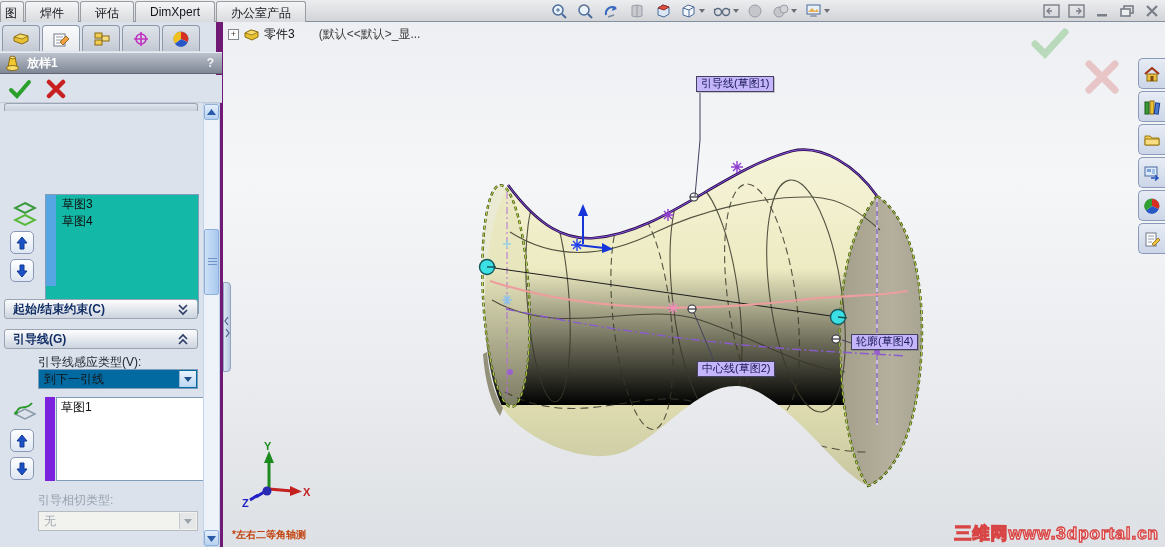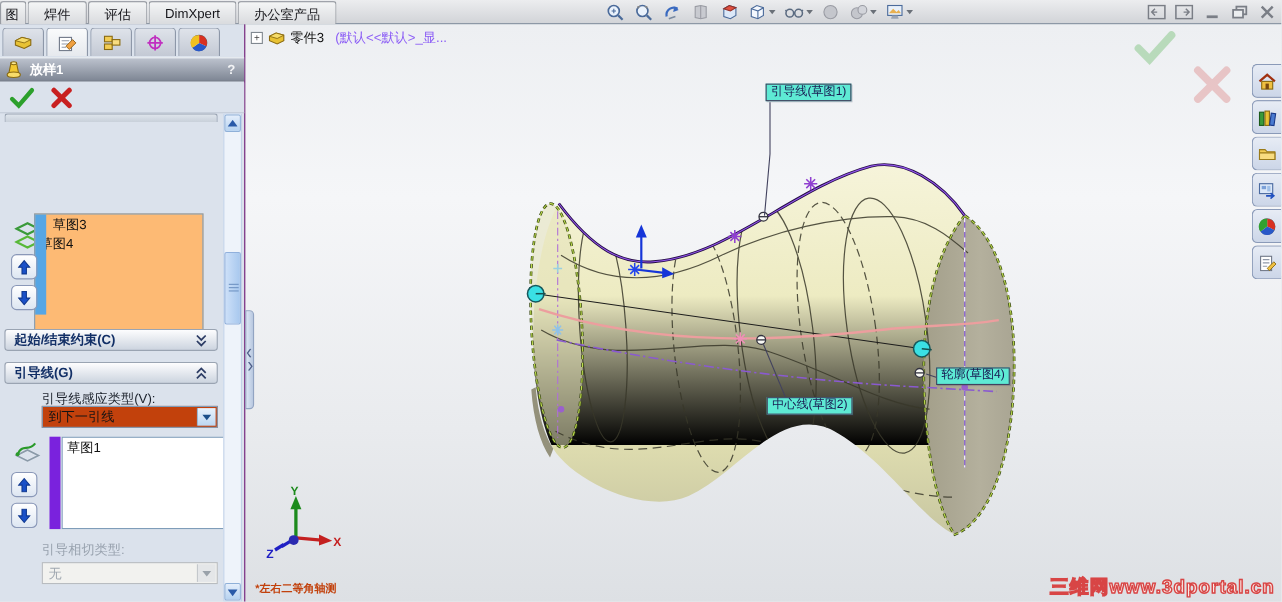--- a/index.html
+++ b/index.html
@@ -18,42 +18,42 @@
   #viewtools { position:absolute; left:546px; top:1px; height:20px; display:flex; align-items:center; }
   .vtool { width:26px; height:20px; display:flex; align-items:center; justify-content:center; }
   .vtool.dd { width:33px; }
   .ddarrow { width:0; height:0; border-left:3px solid transparent; border-right:3px solid transparent;
              border-top:4px solid #6a7078; margin-left:2px; }
   #winctrls { position:absolute; right:4px; top:2px; height:18px; display:flex; gap:6px; align-items:center; }
   .wbtn { width:19px; height:15px; display:flex; align-items:center; justify-content:center; }
 
   
   #panel { position:absolute; left:0; top:22px; width:223px; height:525px; background:#dbe2ec;
-           border-right:1px solid #701a75; z-index:30; }
+           border-right:7px solid #701a75; z-index:30; }
   #mgrtabs { position:absolute; left:2px; top:3px; height:27px; display:flex; }
   .mgrtab { width:38px; height:26px; background:linear-gradient(#dfe3ea,#c3c9d4); border:1px solid #8d97a8;
             border-bottom:none; border-radius:4px 4px 0 0; margin-right:2px; display:flex; align-items:center; justify-content:center; }
   .mgrtab.active { background:linear-gradient(#fafbfc,#e6e9ee); }
   #pmtitle { position:absolute; left:0; top:30px; width:222px; height:22px;
              background:linear-gradient(#bcc2cd,#7f8795); border-top:1px solid #e8ebef; border-bottom:1px solid #5f6673;
              color:#ffffff; font-weight:bold; display:flex; align-items:center; padding-left:4px; }
   #pmtitle .q { position:absolute; right:8px; color:#f2f3f5; font-weight:bold; }
   #okcancel { position:absolute; left:0; top:53px; width:222px; height:28px; background:#dbe2ec;
               border-bottom:1px solid #c2cad6; display:flex; align-items:center; gap:14px; padding-left:8px; }
 
   #pmscroll { position:absolute; left:0; top:81px; width:222px; height:444px; overflow:hidden; }
   .sliver { position:absolute; left:4px; top:0px; width:194px; height:8px; border:1px solid #9aa4b2; border-bottom:none;
             border-radius:3px 3px 0 0; background:linear-gradient(#dfe5ec,#c8d0da); overflow:hidden; }
   .grpheader { position:absolute; left:4px; width:194px; height:20px; border:1px solid #9aa4b2; border-radius:3px;
                background:linear-gradient(#fdfdfe,#ccd4df); color:#122f66; font-weight:bold; font-size:12px;
                display:flex; align-items:center; padding-left:8px; }
   .chev { position:absolute; right:7px; top:3px; }
   .pmlabel { position:absolute; left:38px; color:#1c222c; font-size:12px; }
   .pmlabel.dis { color:#98a2ae; }
-  .combo { position:absolute; left:38px; width:160px; height:20px; background:#c2410c; border:1px solid #7f9db9;
+  .combo { position:absolute; left:38px; width:160px; height:20px; background:#0369a1; border:1px solid #7f9db9;
            display:flex; align-items:center; padding-left:5px; color:#141414; }
   .combo .btn { position:absolute; right:1px; top:1px; width:17px; height:16px;
                 background:linear-gradient(#e9f2fc,#bcd7f2); border-left:1px solid #9ab6d2;
                 display:flex; align-items:center; justify-content:center; }
   .combo.dis { background:#f2f2ef; border-color:#b8bcc0; color:#a0a8b0; }
   .combo.dis .btn { background:#e4e6e8; border-left-color:#c4c8cc; }
   .carr { width:0; height:0; border-left:4px solid transparent; border-right:4px solid transparent; border-top:5px solid #1c4f8a; }
   .combo.dis .carr { border-top-color:#9aa2aa; }
   .listbox { position:absolute; background:#ffffff; border:1px solid #7f9db9; font-size:12px; color:#101010; }
   .listbox .row { height:17px; padding:1px 0 0 4px; }
@@ -77,23 +77,23 @@
 
   
   #viewport { position:absolute; left:223px; top:22px; width:942px; height:525px; z-index:1;
               background:linear-gradient(180deg,#edeff2 0%,#f5f6f8 30%,#e9ebee 70%,#dde0e4 100%); }
   #scene { position:absolute; left:0; top:0; width:1165px; height:547px; z-index:5; pointer-events:none; }
 
   #tree { position:absolute; left:228px; top:26px; z-index:10; display:flex; align-items:center; height:16px; color:#101010; }
   #tree .plus { width:11px; height:11px; border:1px solid #808890; background:#ffffff; font-size:9px; line-height:9px;
                 text-align:center; color:#404040; margin-right:4px; }
   #tree .nm { margin-left:4px; }
-  #tree .cfg { margin-left:10px; color:#8b5cf6;text-align:center; }
-
-  .callout { position:absolute; z-index:12; background:#5eead4; border:1px solid #42425e; color:#181850;
+  #tree .cfg { margin-left:24px; color:#404040;text-align:center; }
+
+  .callout { position:absolute; z-index:12; background:#c4b5fd; border:1px solid #42425e; color:#181850;
              font-size:11px; line-height:13px; padding:0px 4px 1px 4px; white-space:nowrap; box-shadow:1px 1px 0 rgba(60,60,90,.25); }
 
   #viewname { position:absolute; left:232px; top:528px; z-index:12; font-weight:bold; font-size:10px; color:#c2410c; }
   #watermark { position:absolute; right:6px; bottom:2px; z-index:12; font-weight:bold; font-size:17px; letter-spacing:1px;
                color:#fdeeea; -webkit-text-stroke:1.3px #d84545; text-shadow:0 0 1px #e06060;text-align:right; }
 
   
   #taskpane { position:absolute; right:0; top:58px; z-index:20; display:flex; flex-direction:column; gap:2px; }
   .tptab { width:27px; height:31px; background:linear-gradient(#e7ecf5,#ccd6e8); border:1px solid #8a9ab8; border-right:none;
            border-radius:5px 0 0 5px; display:flex; align-items:center; justify-content:center; }
@@ -480,24 +480,24 @@
     </div>
 
     <div id="pmscroll">
 
       <div class="sliver"></div>
 
       <svg class="pmicon" style="top:98px;left:13px" width="24" height="28">
         <path d="M12,2 L22,7 L12,12 L2,7 Z" fill="none" stroke="#3a9a3a" stroke-width="2"></path>
         <path d="M12,14 L22,19 L12,24 L2,19 Z" fill="none" stroke="#58b838" stroke-width="2"></path>
       </svg>
-      <div class="listbox" style="left:31px;top:91px;width:154px;height:120px;background:#fdba74">
+      <div class="listbox" style="left:45px;top:91px;width:154px;height:120px;background:#14b8a6">
         <div class="stripe" style="left:0;top:0;height:91px;background:#56a6e4"></div>
         <div class="row" style="margin-left:12px">草图3</div>
-        <div class="row" style="margin-left:0">草图4</div>
+        <div class="row" style="margin-left:12px">草图4</div>
       </div>
       <div class="udbtn" style="top:128px">
         <svg width="12" height="14">
             <path d="M6,1 L11,7 L8,7 L8,13 L4,13 L4,7 L1,7 Z" fill="#1a50c8" stroke="#123a90"></path>
           </svg>
       </div>
       <div class="udbtn" style="top:156px">
         <svg width="12" height="14">
             <path d="M6,13 L11,7 L8,7 L8,1 L4,1 L4,7 L1,7 Z" fill="#1a50c8" stroke="#123a90"></path>
           </svg>

